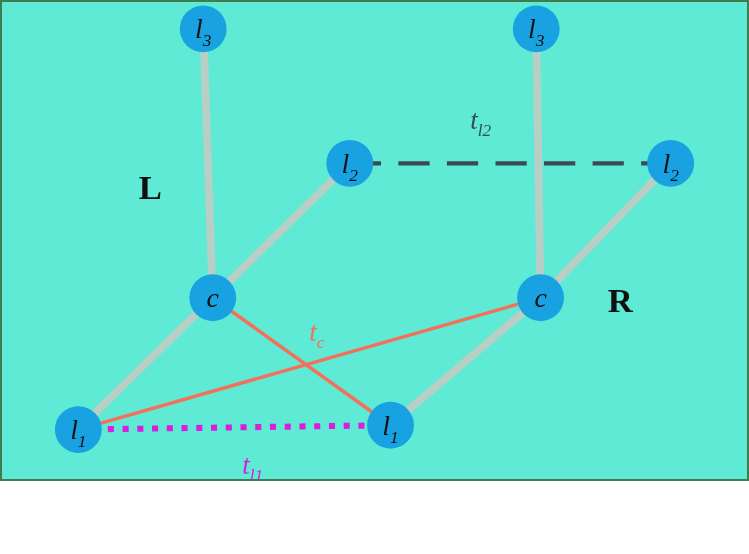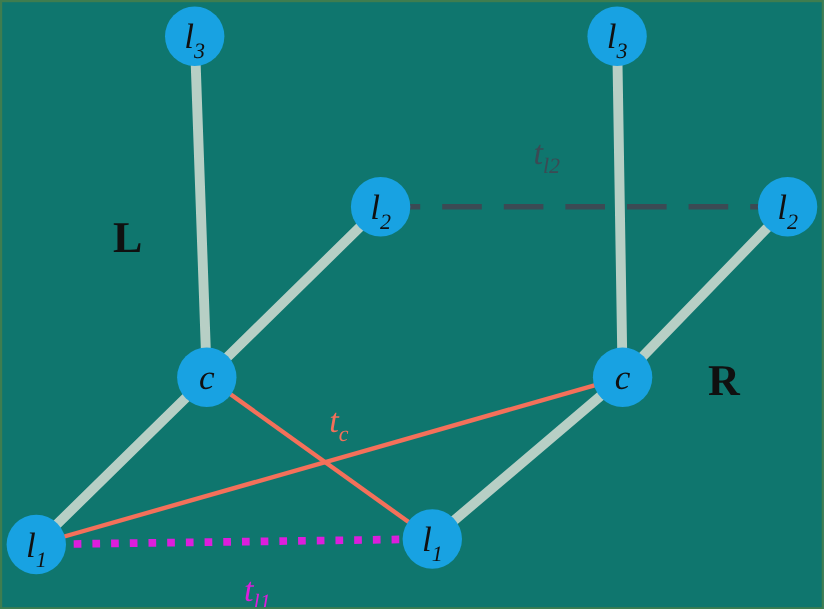--- a/index.html
+++ b/index.html
@@ -3,24 +3,24 @@
 <meta charset="utf-8">
 <style>
   html, body {
     margin: 0;
     padding: 0;
     background: #ffffff;
   }
   .stage {
     position: relative;
     width: 749px;
-    height: 554px;
+    height: 481px;
     box-sizing: border-box;
     border: 2px solid #3f7d4f;
-    background: #0f766e;
+    background: #5eead4;
     overflow: hidden;
   }
   .stage svg {
     display: block;
     width: 100%;
     height: 100%;
   }
   .node-label {
     font-family: "Liberation Serif", "DejaVu Serif", serif;
     font-style: italic;

